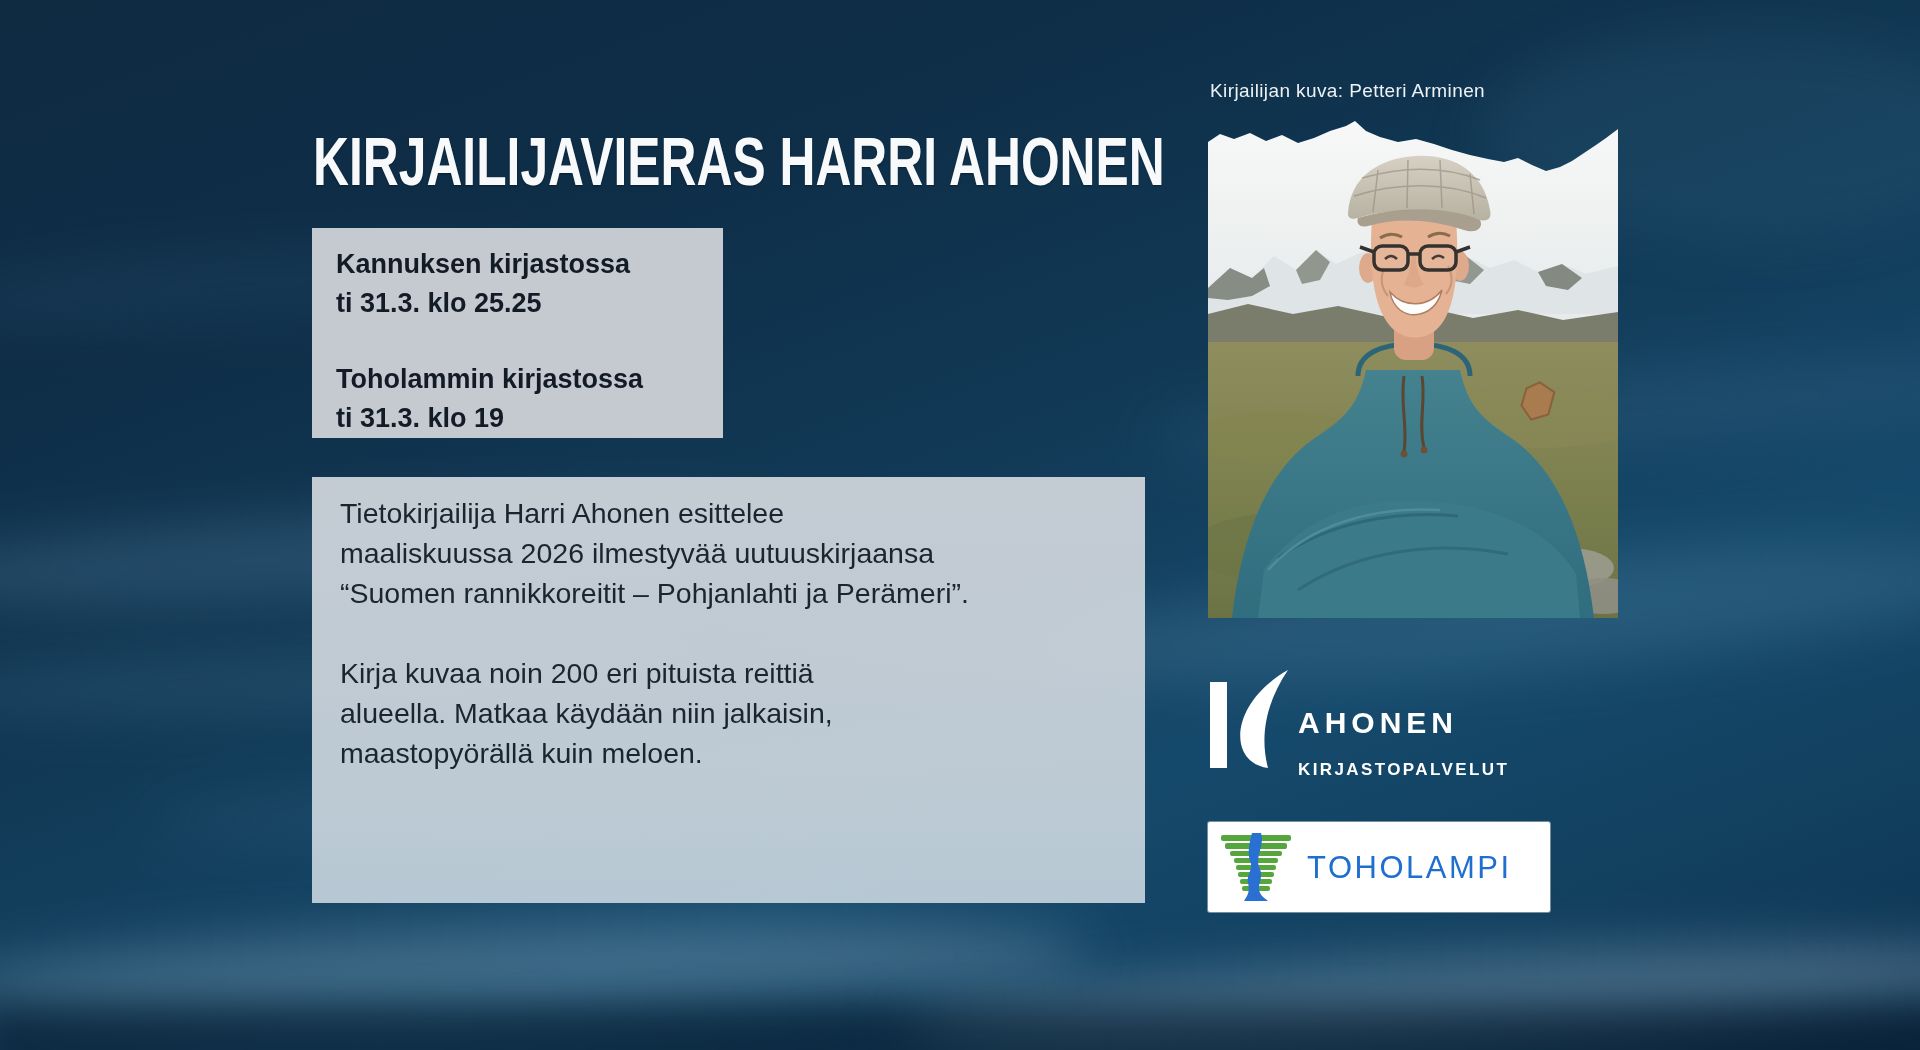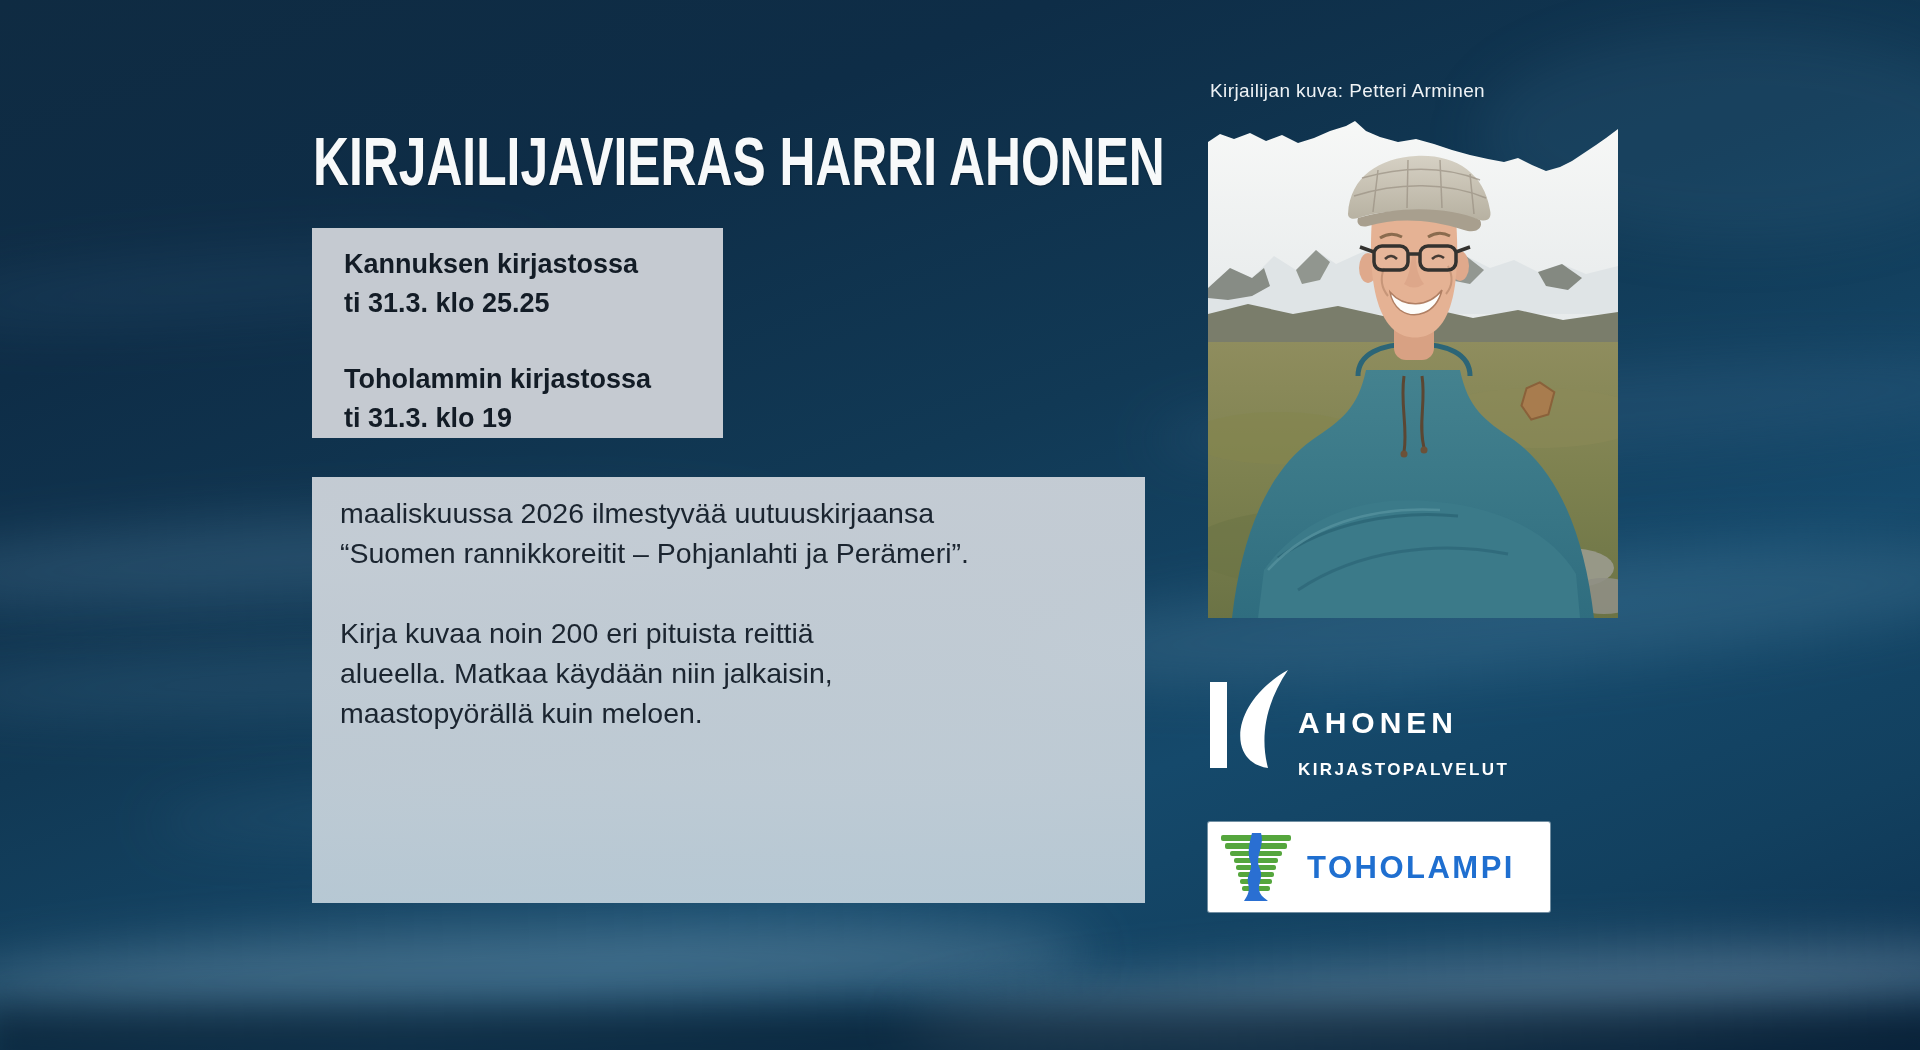--- a/index.html
+++ b/index.html
@@ -24,21 +24,21 @@
   .title{
     position:absolute;left:313px;top:128px;
     color:#f7f9fa;font-weight:bold;font-size:63px;line-height:1;
     letter-spacing:0px;white-space:nowrap;
     transform:scale(0.79,1.08);transform-origin:left top;
     text-shadow:0 1px 2px rgba(0,0,0,.35);
   }
   .schedule-box{
     position:absolute;left:312px;top:228px;width:411px;height:210px;
     background:rgba(203,208,214,.97);box-sizing:border-box;
-    padding:17px 32px;color:#131c26;font-weight:bold;font-size:27px;line-height:39px;
+    padding:17px 24px;color:#131c26;font-weight:bold;font-size:27px;line-height:39px;
   }
   .schedule-box .spacer{height:37px;}
   .desc-box{
     position:absolute;left:312px;top:477px;width:833px;height:426px;
     background:linear-gradient(180deg,rgba(205,211,218,.95) 0%,rgba(202,212,220,.93) 70%,rgba(196,211,221,.92) 100%);
     box-sizing:border-box;padding:16px 28px;color:#1b2530;
     font-size:28.5px;line-height:40px;font-weight:400;
   }
   .desc-box .spacer{height:40px;}
   .credit{
@@ -48,21 +48,21 @@
   .kannus{position:absolute;left:1208px;top:666px;width:340px;height:110px;color:#ffffff;}
   .kannus svg{position:absolute;left:0;top:0;}
   .kannus .k-name{position:absolute;left:90px;top:40px;font-weight:bold;font-size:30px;letter-spacing:5px;}
   .kannus .k-sub{position:absolute;left:90px;top:77px;font-weight:bold;font-size:17px;letter-spacing:2.4px;margin-top:17px;}
   .toholampi{
     position:absolute;left:1208px;top:822px;width:342px;height:90px;background:#ffffff;border-radius:2px;
     box-shadow:0 0 0 1px rgba(255,255,255,.4);
   }
   .toholampi svg{position:absolute;left:12px;top:11px;}
   .toholampi .t-name{
-    position:absolute;left:99px;top:28px;color:#1f6fd0;font-weight:bold;font-size:31px;letter-spacing:2.5px;
+    position:absolute;left:99px;top:28px;color:#1f6fd0;font-weight:normal;font-size:31px;letter-spacing:2.5px;
   }
 </style>
 </head>
 <body>
 
 <div id="canvas">
   <div class="streak s1"></div>
   <div class="streak s2"></div>
   <div class="streak s3"></div>
   <div class="streak s4"></div>
@@ -77,20 +77,21 @@
 
   <div class="schedule-box">
     <div>Kannuksen kirjastossa</div>
     <div>ti 31.3. klo 25.25</div>
     <div class="spacer"></div>
     <div>Toholammin kirjastossa</div>
     <div>ti 31.3. klo 19</div>
   </div>
 
   <div class="desc-box">
+    <div>Tietokirjailija Harri Ahonen esittelee</div>
     <div>maaliskuussa 2026 ilmestyvää uutuuskirjaansa</div>
     <div>“Suomen rannikkoreitit – Pohjanlahti ja Perämeri”.</div>
     <div class="spacer"></div>
     <div>Kirja kuvaa noin 200 eri pituista reittiä</div>
     <div>alueella. Matkaa käydään niin jalkaisin,</div>
     <div>maastopyörällä kuin meloen.</div>
   </div>
 
   <div class="credit">Kirjailijan kuva: Petteri Arminen</div>
 

